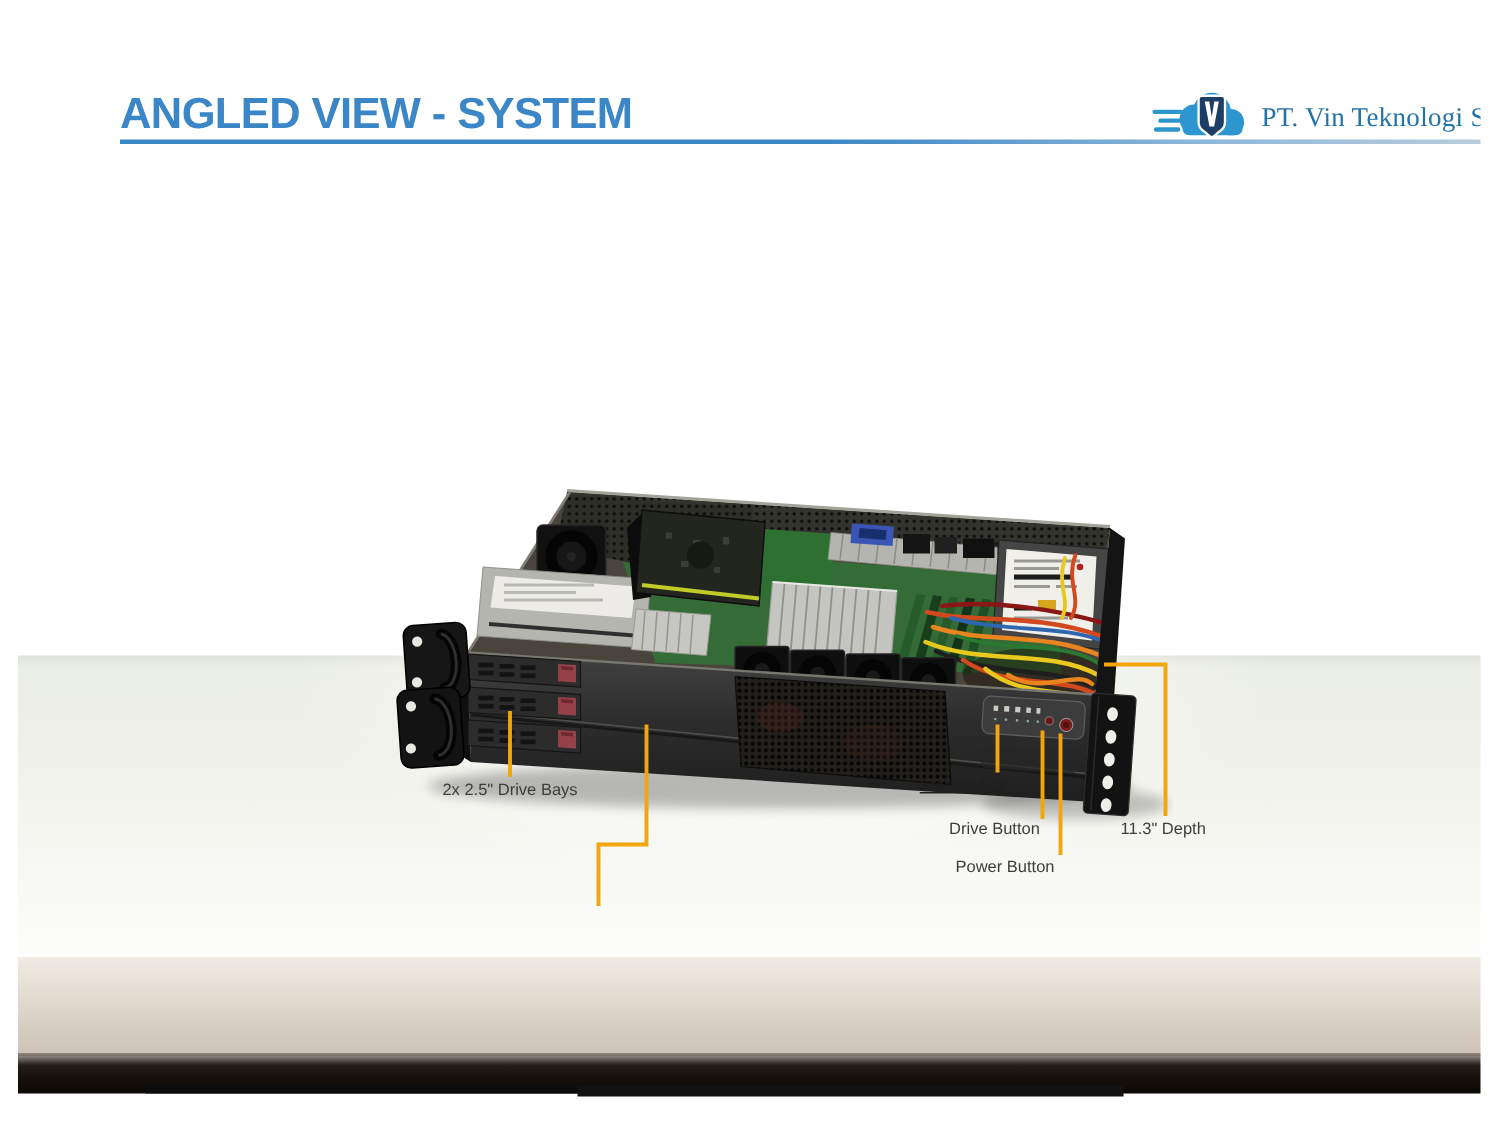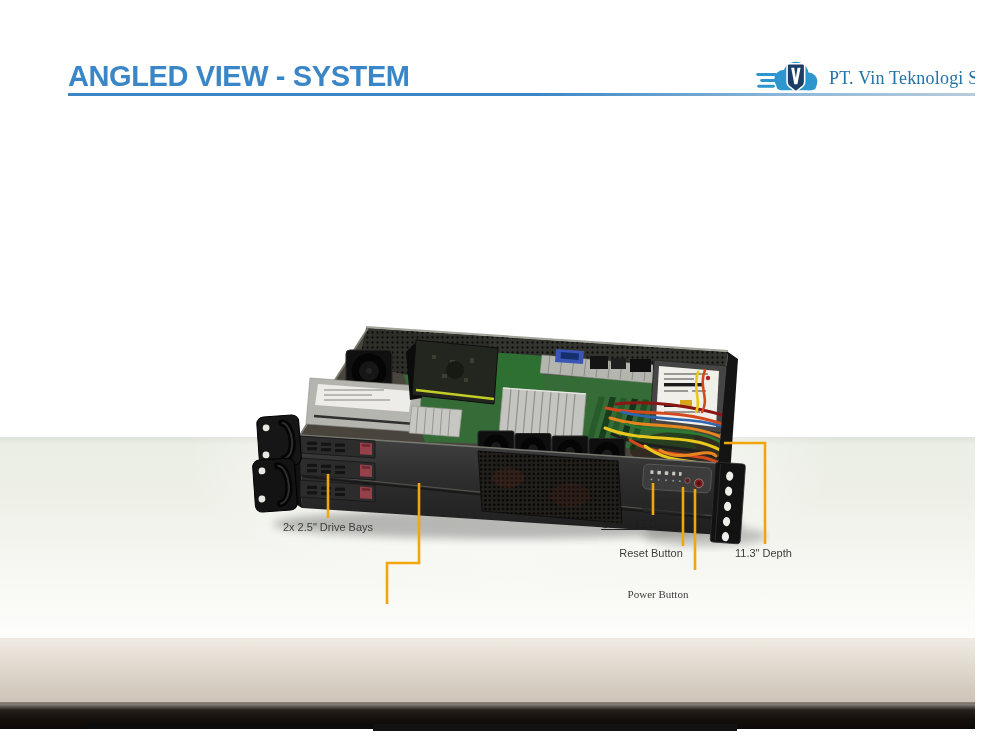--- a/index.html
+++ b/index.html
@@ -1,17 +1,17 @@
 <!DOCTYPE html>
 <html style="--accent: #3A86C6; --callout: #F2A50C; --logo-cloud: #2E96CE; --logo-badge: #1C3E66; --logo-text: #2173A8; --shelf-band: #EEF0E8; --table-band: #E3DBD0; --shadow-band: #140F0B;"><head>
 <meta charset="utf-8">
 <style>
   html,body{margin:0;padding:0;background:#fff;}
   .slide{position:relative;width:975px;height:750px;background:#ffffff;overflow:hidden;
-         font-family:"Liberation Sans", sans-serif;}
+         font-family:"Liberation Sans", sans-serif;margin-left:12px;}
   
   .band{position:absolute;left:0;width:1000px;}
   .band-shelf{top:437px;height:200px;
     background:linear-gradient(180deg,#e0e3d9 0px,#ebeee5 8px,var(--shelf-band,#eef0e8) 60px,#f6f7f2 130px,#fdfdfb 100%);}
   .band-table{top:638px;height:66px;
     background:linear-gradient(180deg,#f0ebe3 0%,var(--table-band,#e3dbd0) 40%,#d5ccc0 75%,#ccc2b5 100%);}
   .band-shadow{top:702px;height:27px;
     background:linear-gradient(180deg,rgba(90,78,68,.5) 0%,#241e18 30%,var(--shadow-band,#140f0b) 65%,#0c0906 100%);}
   .bar-black-left{position:absolute;left:85px;top:724px;width:288px;height:5px;background:#0c0c0c;}
   .bar-black-right{position:absolute;left:373px;top:724px;width:364px;height:7px;background:#121212;}
@@ -311,17 +311,17 @@
     <path class="callout-line" d="M328,474 L328,518"></path>
     <path class="callout-line" d="M419,483 L419,563 L387,563 L387,604"></path>
     <path class="callout-line" d="M653,483 L653,515"></path>
     <path class="callout-line" d="M683,487 L683,546"></path>
     <path class="callout-line" d="M695,489 L695,570"></path>
     <path class="callout-line" d="M724,443 L765,443 L765,544"></path>
   </svg>
 
   <div class="co-label" style="left:280px;top:521px;width:96px;">2x 2.5" Drive Bays</div>
   <div class="co-label dark" style="left:600px;top:518px;width:58px;text-decoration:underline;">Status LED</div>
-  <div class="co-label" style="left:617px;top:547px;width:68px;">Reset Button</div>
-  <div class="co-label" style="left:624px;top:588px;width:68px;font-family:Liberation Serif, serif;">Power Button</div>
+  <div class="co-label" style="left:617px;top:547px;width:68px;">Drive Button</div>
+  <div class="co-label" style="left:624px;top:572px;width:68px;">Power Button</div>
   <div class="co-label" style="left:735px;top:547px;width:56px;">11.3" Depth</div>
 
 </div>
 
 </body></html>

